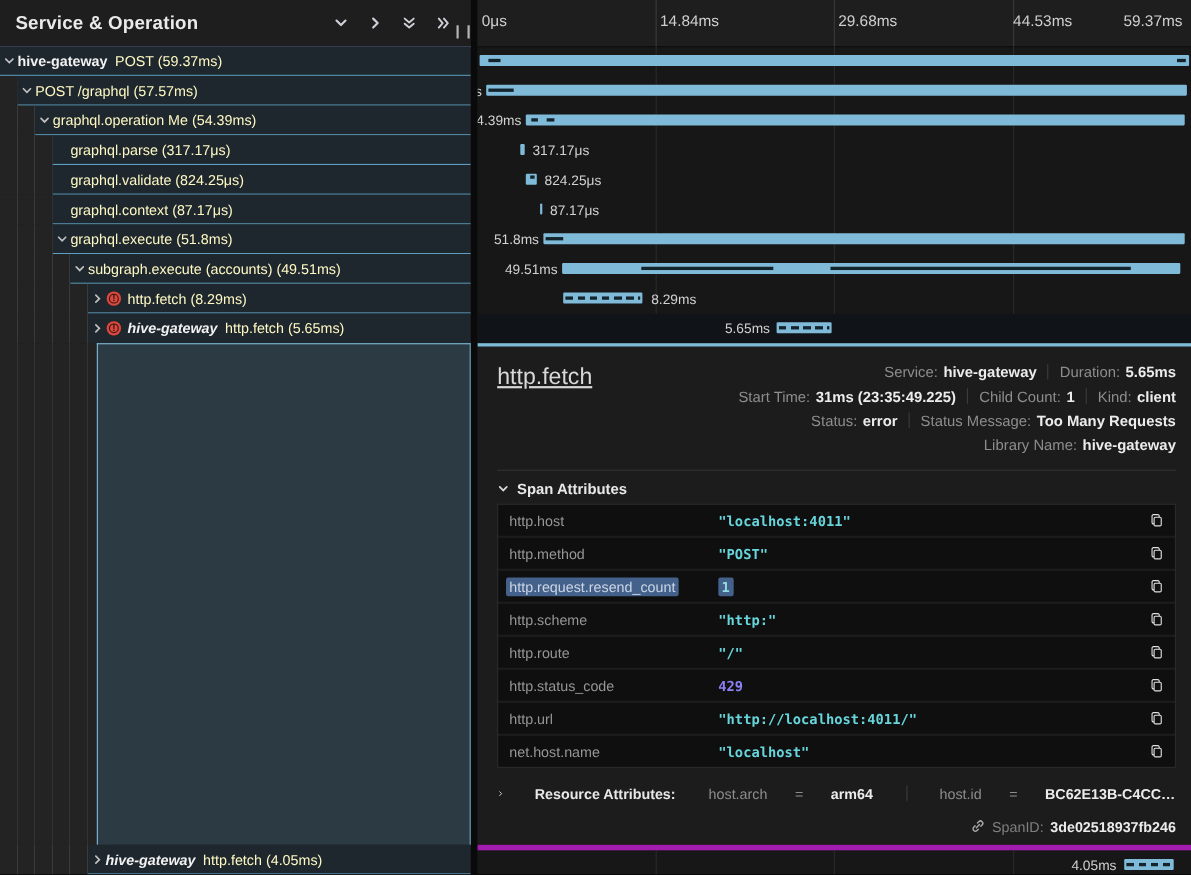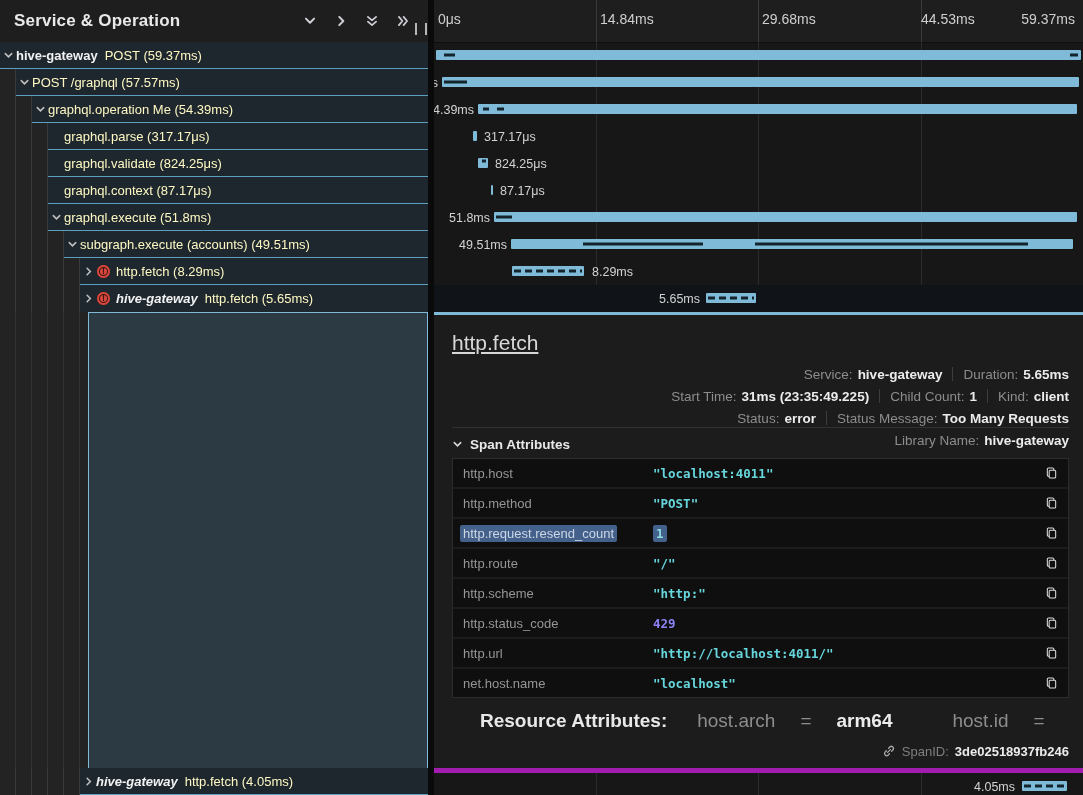--- a/index.html
+++ b/index.html
@@ -53,40 +53,40 @@
   .dashed{position:absolute;top:50%;transform:translateY(-50%);height:3px;left:2px;right:2px;
        background:repeating-linear-gradient(90deg,#14242c 0 7px,rgba(0,0,0,0) 7px 11px);}
   .tl-label{position:absolute;top:0;height:27px;display:flex;align-items:center;
        font-size:12.5px;color:#d2d2d2;white-space:nowrap;}
   .tl-bottom{position:absolute;left:0;top:768px;width:649px;height:27px;border-top:5px solid #a21caf;}
   
   .detail-panel{position:absolute;left:0;top:312px;width:649px;height:456px;background:#1c1c1c;
        border-top:3px solid #7fbbd9;box-sizing:border-box;padding:0 14px 0 18px;}
   .dhead{position:relative;height:112px;}
   .dtitle{position:absolute;left:0;top:16px;font-size:21px;color:#d8d8d8;text-decoration:underline;}
-  .meta{position:absolute;right:0;top:12px;margin-top:36px;}
+  .meta{position:absolute;right:0;top:12px;}
   .mline{display:flex;justify-content:flex-end;align-items:center;height:22px;font-size:13.5px;}
   .mlab{color:#8d8d8d;margin-right:5px;}
   .mval{color:#ececec;font-weight:bold;}
   .vdiv{width:1px;height:14px;background:#3d3d3d;margin:0 10px;}
   .drule{height:1px;background:#323232;margin:0;}
   .sa-head{display:flex;align-items:center;height:28px;margin-top:2px;cursor:pointer;}
   .sa-title{font-size:13.5px;font-weight:bold;color:#e8e8e8;margin-left:7px;}
   .attr-table{border:1px solid #2c2c2c;}
   .attr-row{height:28px;background:#0f0f0f;margin-bottom:2px;display:flex;align-items:center;
        padding:0 10px 0 10px;}
   .attr-row:last-child{margin-bottom:0;}
   .akey{width:190px;flex:0 0 190px;font-size:13px;color:#969696;white-space:nowrap;}
   .aval{font-family:"DejaVu Sans Mono",monospace;font-size:12.5px;font-weight:bold;}
   .str{color:#67d6dc;}
   .num{color:#8b82f5;}
   .keysel{background:#44618c;color:#ccd6e4;padding:1px 3px;margin-left:-3px;border-radius:2px;}
   .valsel{background:#44618c;color:#8fdce2;padding:1px 3px;border-radius:2px;}
   .copy-btn{margin-left:auto;display:inline-flex;cursor:pointer;}
-  .res-row{display:flex;align-items:center;height:30px;margin-top:8px;font-size:19px;white-space:nowrap;overflow:hidden;gap:20px;}
+  .res-row{display:flex;align-items:center;height:30px;margin-top:8px;font-size:13px;white-space:nowrap;overflow:hidden;gap:20px;}
   .res-title{font-weight:bold;color:#e8e8e8;margin:0 10px 0 8px;}
   .rkey{color:#8d8d8d;}
   .req{color:#8d8d8d;margin:0 5px;}
   .rval{color:#ececec;font-weight:bold;}
   .rval.trunc{overflow:hidden;text-overflow:ellipsis;}
   .spanid-row{display:flex;justify-content:flex-end;align-items:center;height:26px;font-size:13px;margin-top:2px;}
   .spanid-lab{color:#7f7f7f;margin:0 6px;}
   .spanid-val{color:#ececec;font-weight:bold;}
 </style>
 </head>
@@ -389,32 +389,32 @@
           <span class="akey"><span class="keysel">http.request.resend_count</span></span>
           <span class="aval"><span class="valsel">1</span></span>
           <span class="copy-btn">
               <svg width="13" height="14" viewBox="0 0 14 14">
                 <rect x="4.5" y="4" width="7" height="8.5" rx="1.2" stroke="#e0e0e0" stroke-width="1.1" fill="none"></rect>
                 <path d="M9.5 4V2.8A1.3 1.3 0 0 0 8.2 1.5H3.8A1.3 1.3 0 0 0 2.5 2.8v6.4a1.3 1.3 0 0 0 1.3 1.3h.7" stroke="#e0e0e0" stroke-width="1.1" fill="none"></path>
               </svg>
             </span>
         </div>
         <div class="attr-row">
+          <span class="akey">http.scheme</span>
+          <span class="aval str">"http:"</span>
+          <span class="copy-btn">
+              <svg width="13" height="14" viewBox="0 0 14 14">
+                <rect x="4.5" y="4" width="7" height="8.5" rx="1.2" stroke="#e0e0e0" stroke-width="1.1" fill="none"></rect>
+                <path d="M9.5 4V2.8A1.3 1.3 0 0 0 8.2 1.5H3.8A1.3 1.3 0 0 0 2.5 2.8v6.4a1.3 1.3 0 0 0 1.3 1.3h.7" stroke="#e0e0e0" stroke-width="1.1" fill="none"></path>
+              </svg>
+            </span>
+        </div>
+        <div class="attr-row">
           <span class="akey">http.route</span>
           <span class="aval str">"/"</span>
-          <span class="copy-btn">
-              <svg width="13" height="14" viewBox="0 0 14 14">
-                <rect x="4.5" y="4" width="7" height="8.5" rx="1.2" stroke="#e0e0e0" stroke-width="1.1" fill="none"></rect>
-                <path d="M9.5 4V2.8A1.3 1.3 0 0 0 8.2 1.5H3.8A1.3 1.3 0 0 0 2.5 2.8v6.4a1.3 1.3 0 0 0 1.3 1.3h.7" stroke="#e0e0e0" stroke-width="1.1" fill="none"></path>
-              </svg>
-            </span>
-        </div>
-        <div class="attr-row">
-          <span class="akey">http.scheme</span>
-          <span class="aval str">"http:"</span>
           <span class="copy-btn">
               <svg width="13" height="14" viewBox="0 0 14 14">
                 <rect x="4.5" y="4" width="7" height="8.5" rx="1.2" stroke="#e0e0e0" stroke-width="1.1" fill="none"></rect>
                 <path d="M9.5 4V2.8A1.3 1.3 0 0 0 8.2 1.5H3.8A1.3 1.3 0 0 0 2.5 2.8v6.4a1.3 1.3 0 0 0 1.3 1.3h.7" stroke="#e0e0e0" stroke-width="1.1" fill="none"></path>
               </svg>
             </span>
         </div>
         <div class="attr-row">
           <span class="akey">http.status_code</span>
           <span class="aval num">429</span>

